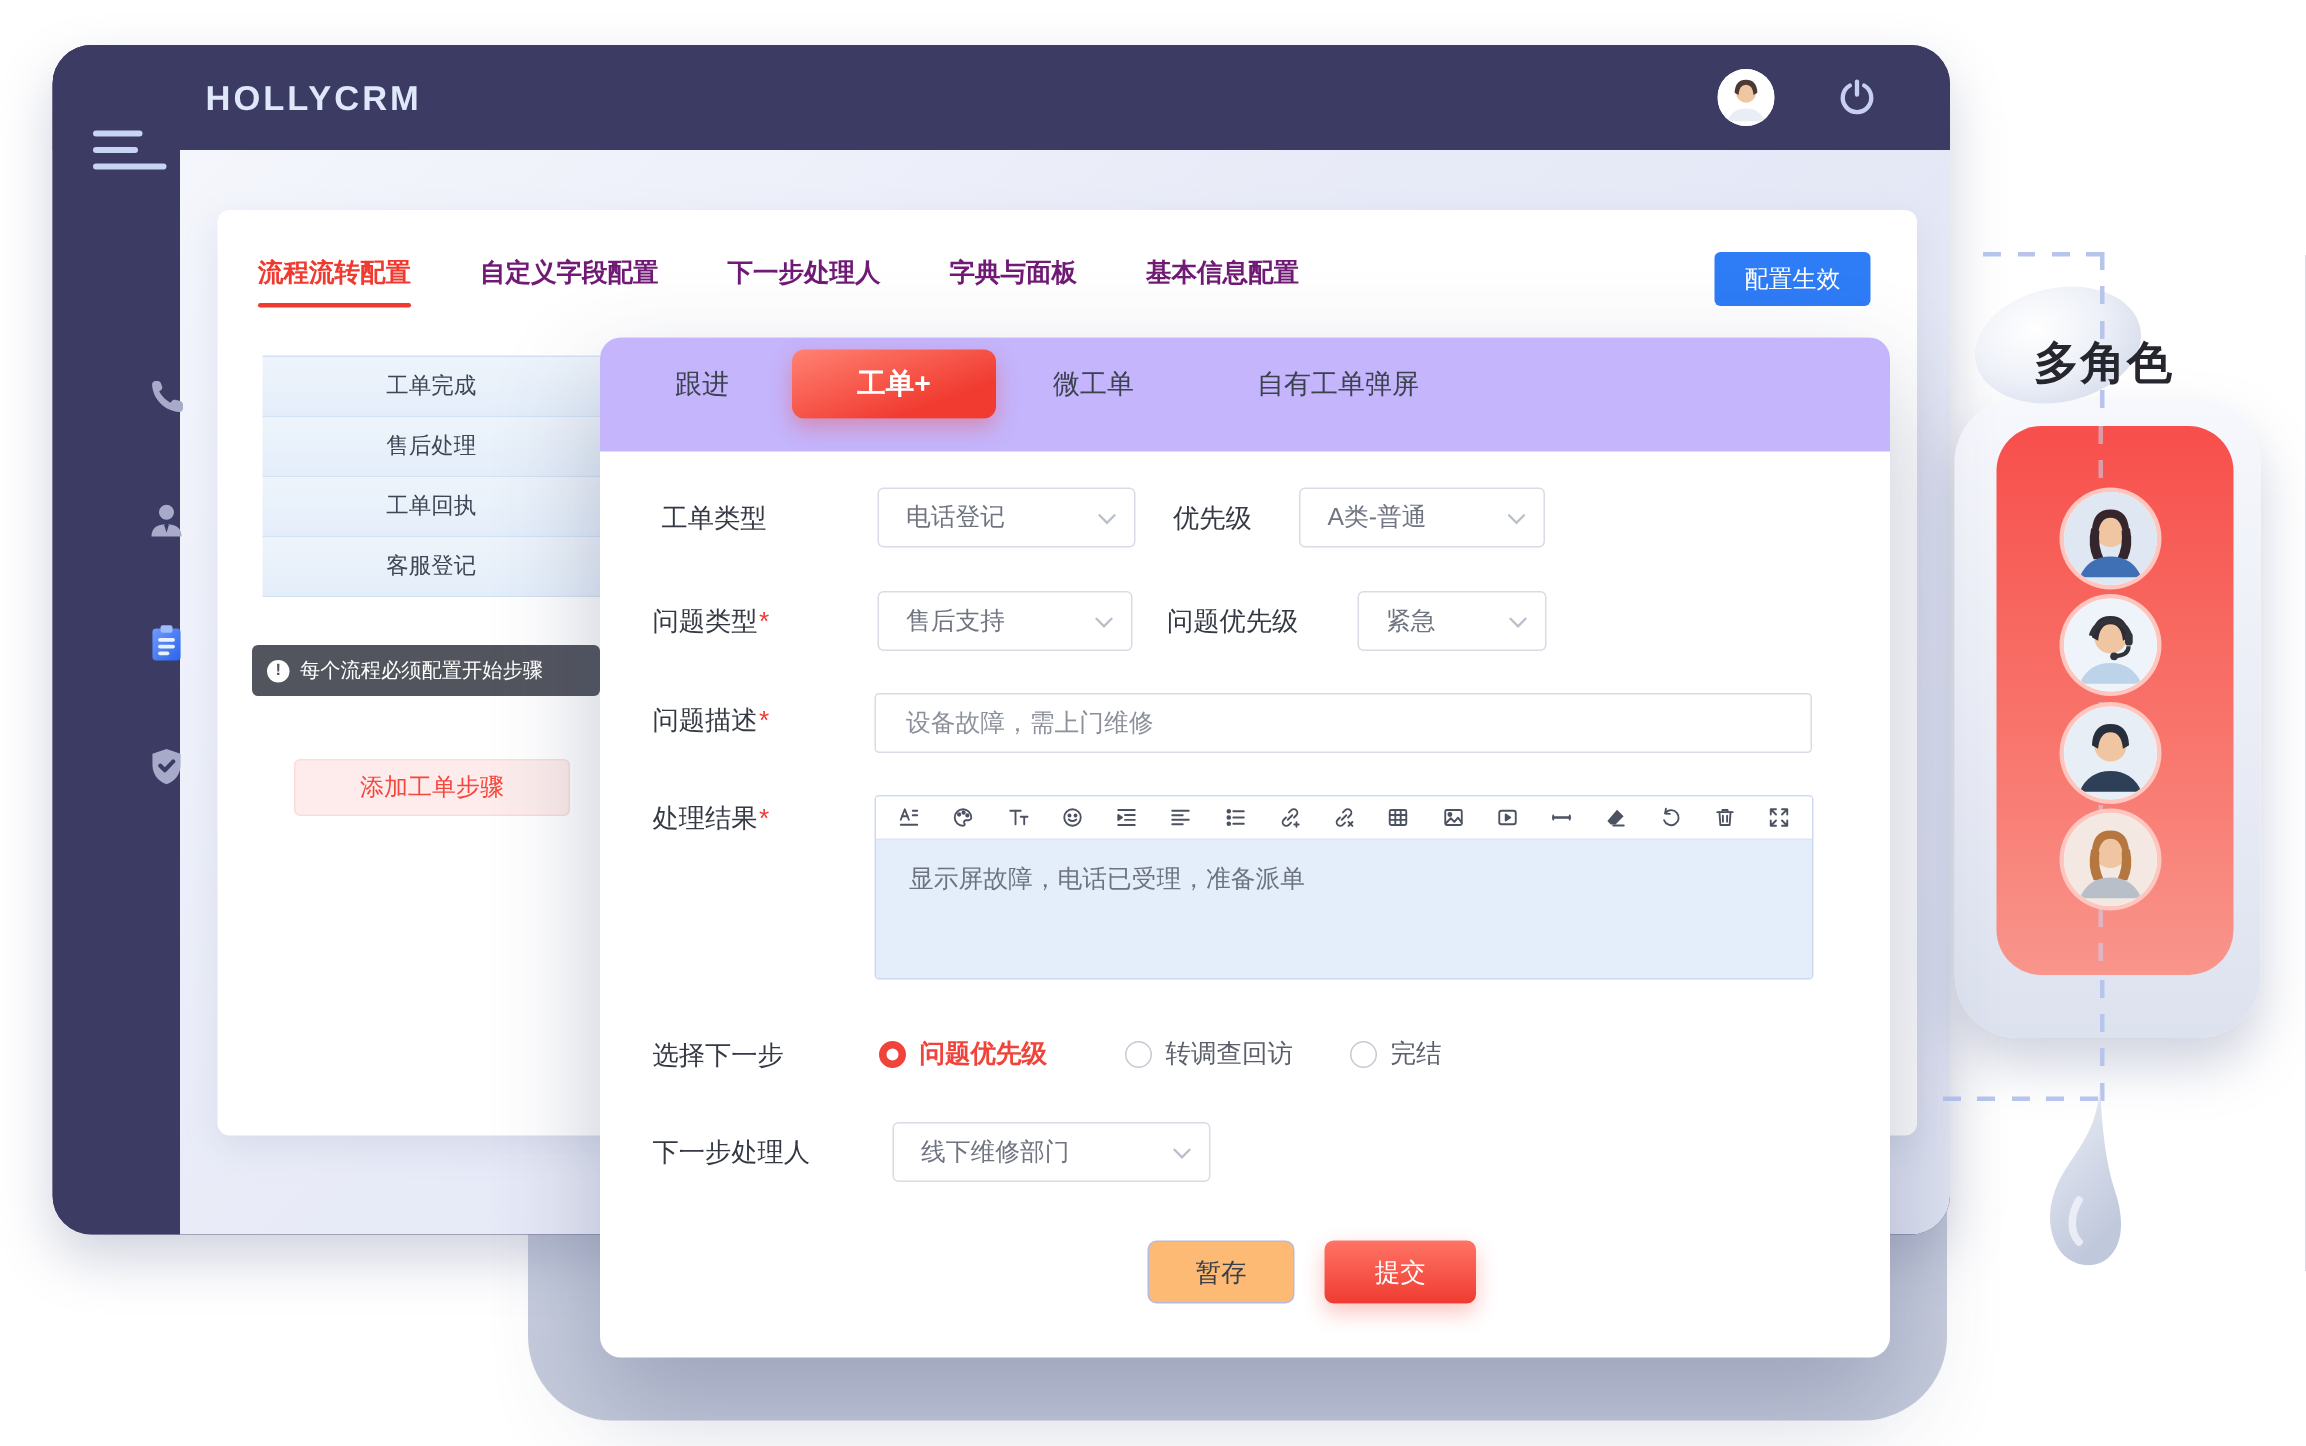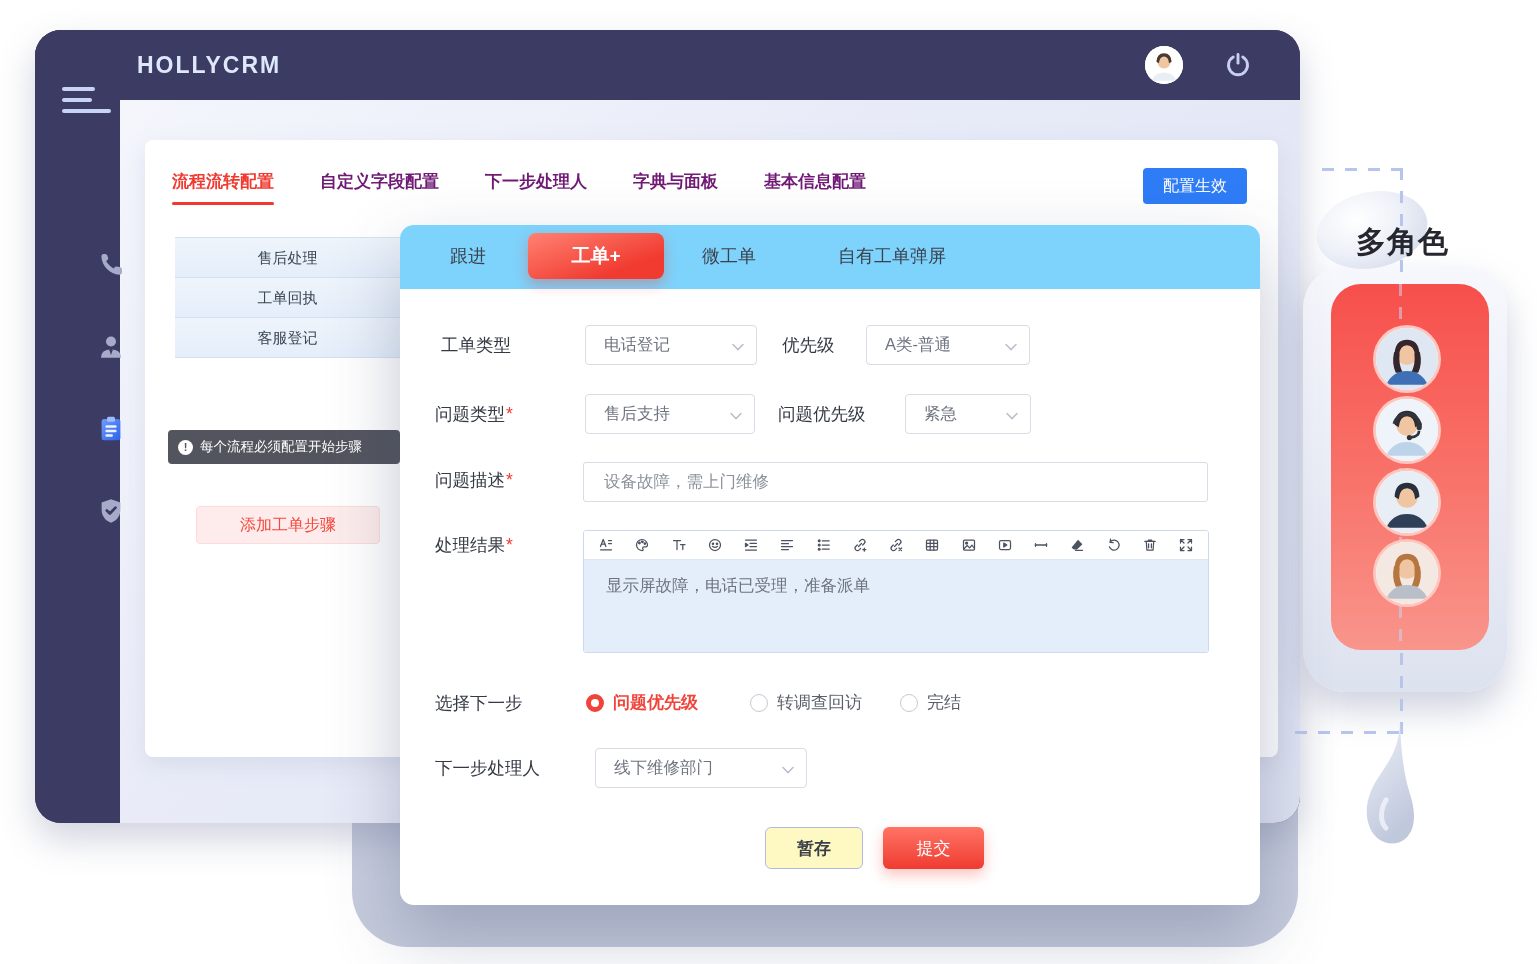--- a/index.html
+++ b/index.html
@@ -42,21 +42,21 @@
     display:flex;align-items:center;gap:7px;padding:0 10px;box-sizing:border-box;z-index:3;}
   #flow-tooltip .bang{width:15px;height:15px;border-radius:50%;background:#fff;color:#53555e;
     font-size:11px;font-weight:800;display:flex;align-items:center;justify-content:center;flex:0 0 15px;}
   #flow-tooltip .txt{color:#fff;font-size:13.5px;white-space:nowrap;}
   #add-step-btn{left:51px;top:366px;width:184px;height:38px;background:#fdeceb;border:1px solid #fbdcd9;
     border-radius:4px;color:#f5473d;font-size:16px;display:flex;align-items:center;justify-content:center;box-sizing:border-box;}
 
   
   #wo-modal{left:400px;top:225px;width:860px;height:680px;background:#fff;border-radius:14px;
     box-shadow:0 30px 70px rgba(60,70,110,.30);z-index:30;}
-  #wo-tabbar{left:0;top:0;width:860px;height:64px;background:#7dd3fc;border-radius:14px 14px 0 0;text-align:right;}
+  #wo-tabbar{left:0;top:0;width:860px;height:76px;background:#c4b5fd;border-radius:14px 14px 0 0;text-align:right;}
   .wo-tab{position:absolute;top:0;height:62px;line-height:62px;font-size:18px;color:#3b414d;cursor:pointer;}
   #wo-tab-active{left:128px;top:8px;width:136px;height:46px;border-radius:8px;
     background:linear-gradient(160deg,#ff8272 0%,#f13a30 75%);color:#fff;font-size:19px;font-weight:600;
     display:flex;align-items:center;justify-content:center;box-shadow:0 6px 14px rgba(240,60,48,.35);}
   .f-label{position:absolute;font-size:17.5px;color:#343943;white-space:nowrap;}
   .req{color:#f0392f;margin-left:1px;}
   .sel{position:absolute;height:40px;border:1px solid #d8dce4;border-radius:4px;background:#fff;
     box-sizing:border-box;display:flex;align-items:center;justify-content:space-between;
     padding:0 12px 0 18px;font-size:16.5px;color:#6f7480;cursor:pointer;}
   .chev{flex:0 0 12px;margin-left:8px;}
@@ -69,21 +69,21 @@
   #editor-toolbar .ticon{width:16px;height:16px;display:inline-flex;cursor:pointer;}
   #editor-body{height:95px;background:#e4eefb;padding:15px 22px;box-sizing:border-box;
     font-size:16.5px;color:#6d7380;}
   .radio-item{position:absolute;top:466px;display:flex;align-items:center;gap:9px;cursor:pointer;}
   .rdot{width:18px;height:18px;border-radius:50%;box-sizing:border-box;background:#fff;}
   .rdot.on{border:5px solid #f0443b;}
   .rdot.off{border:1.5px solid #c6cad2;}
   .rlab{font-size:17px;color:#5a5f6a;white-space:nowrap;}
   .rlab.on{color:#f0443b;font-weight:700;}
   #btn-draft{left:365px;top:602px;width:98px;height:42px;border:1px solid #b4badf;border-radius:6px;
-    background:#fef9c3;color:#3a3f4a;font-size:17px;display:flex;align-items:center;justify-content:center;box-sizing:border-box;cursor:pointer;font-weight:bold;}
+    background:#fdba74;color:#3a3f4a;font-size:17px;display:flex;align-items:center;justify-content:center;box-sizing:border-box;cursor:pointer;}
   #btn-submit{left:483px;top:602px;width:101px;height:42px;border-radius:6px;
     background:linear-gradient(180deg,#ff7465 0%,#ef3b31 100%);color:#fff;font-size:17px;
     display:flex;align-items:center;justify-content:center;box-shadow:0 6px 14px rgba(240,60,48,.30);cursor:pointer;}
 
   
   #role-panel{left:1303px;top:266px;width:204px;height:426px;border-radius:42px;
     background:linear-gradient(180deg,#f7f8fd 0%,#e8ebf5 60%,#dde2ef 100%);
     box-shadow:0 18px 34px rgba(120,130,165,.35);z-index:10;}
   #role-red{left:28px;top:18px;width:158px;height:366px;border-radius:30px;overflow:hidden;
     background:linear-gradient(180deg,#f74f4b 0%,#f8746b 55%,#f9958c 100%);}
@@ -161,20 +161,21 @@
     <div id="config-card" class="abs">
       <div id="cfg-tabs" class="abs">
           <div class="cfg-tab active">流程流转配置</div>
           <div class="cfg-tab">自定义字段配置</div>
           <div class="cfg-tab">下一步处理人</div>
           <div class="cfg-tab">字典与面板</div>
           <div class="cfg-tab">基本信息配置</div>
         </div>
       <div id="apply-btn" class="abs">配置生效</div>
       <div id="step-list" class="abs">
+          <div class="step-row">工单完成</div>
           <div class="step-row">售后处理</div>
           <div class="step-row">工单回执</div>
           <div class="step-row">客服登记</div>
         </div>
       <div id="flow-tooltip" class="abs">
         <span class="bang">!</span>
         <span class="txt">每个流程必须配置开始步骤</span>
       </div>
       <div id="add-step-btn" class="abs">添加工单步骤</div>
     </div>

